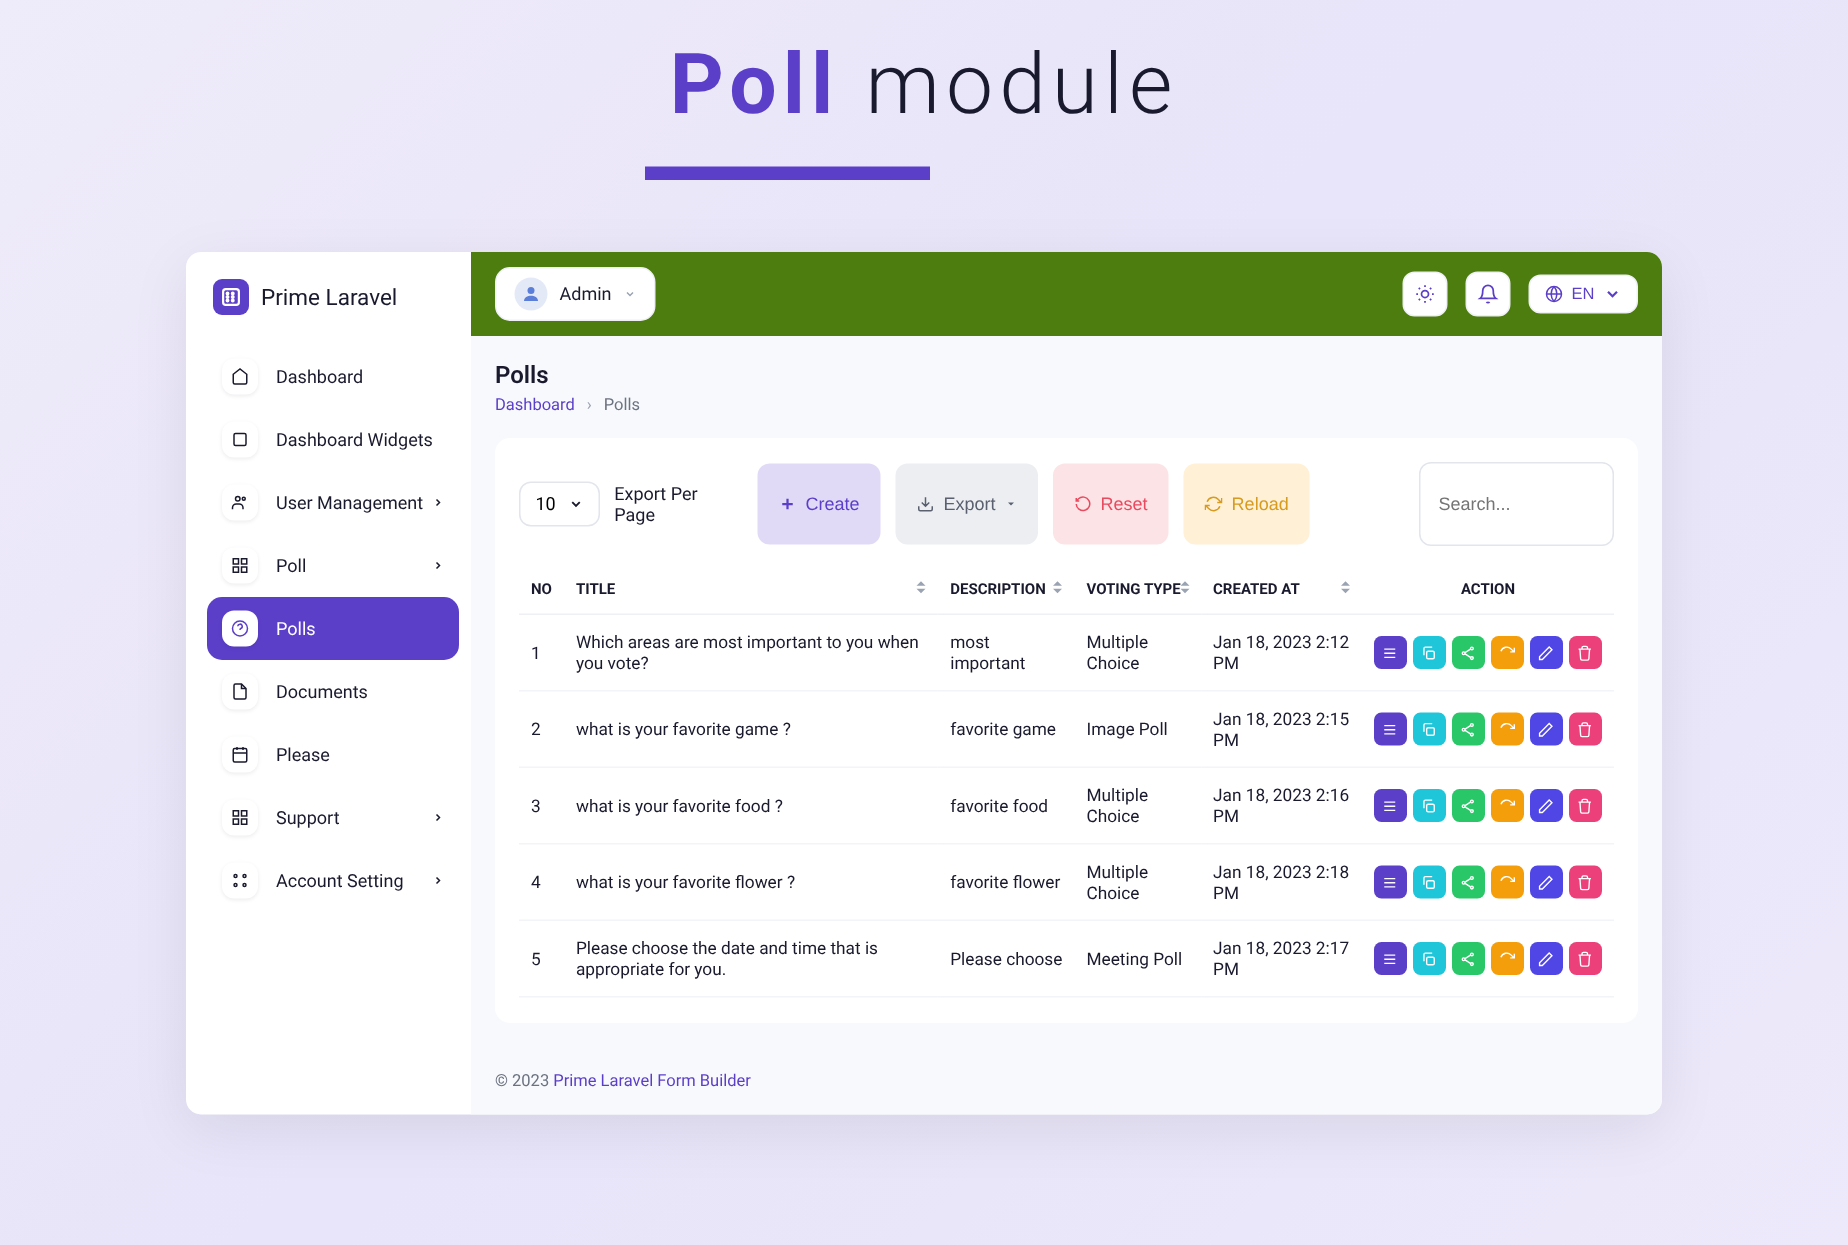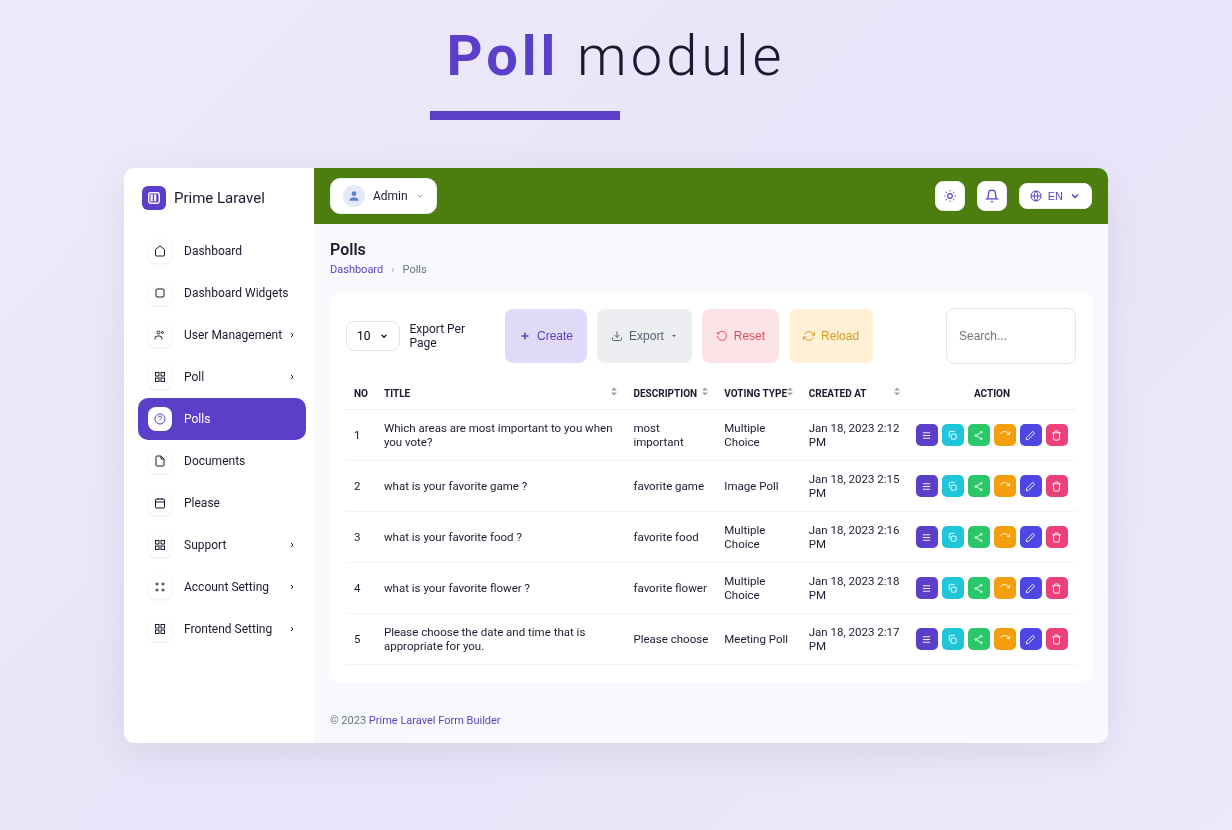--- a/index.html
+++ b/index.html
@@ -198,34 +198,20 @@
               <circle cx="18" cy="6" r="2"></circle>
               <circle cx="6" cy="18" r="2"></circle>
               <circle cx="18" cy="18" r="2"></circle>
             </svg>
     </span>
     <span>Account Setting</span>
     <span class="nav-chevron"><svg viewBox="0 0 24 24" fill="none" stroke-width="3">
               <polyline points="9 18 15 12 9 6"></polyline>
             </svg></span>
   </div>
-        <div class="nav-item">
-    <span class="nav-icon">
-      <svg viewBox="0 0 24 24" fill="none" stroke-width="2">
-              <rect x="3" y="3" width="7" height="7"></rect>
-              <rect x="14" y="3" width="7" height="7"></rect>
-              <rect x="3" y="14" width="7" height="7"></rect>
-              <rect x="14" y="14" width="7" height="7"></rect>
-            </svg>
-    </span>
-    <span>Frontend Setting</span>
-    <span class="nav-chevron"><svg viewBox="0 0 24 24" fill="none" stroke-width="3">
-              <polyline points="9 18 15 12 9 6"></polyline>
-            </svg></span>
-  </div>
       </nav>
   </aside>
 
   <div class="main">
     <div class="topbar">
       <div class="user-chip">
         <span class="avatar">
           <svg viewBox="0 0 24 24">
               <circle cx="12" cy="8" r="4"></circle>
               <path d="M4 20c0-4 4-6 8-6s8 2 8 6"></path>

